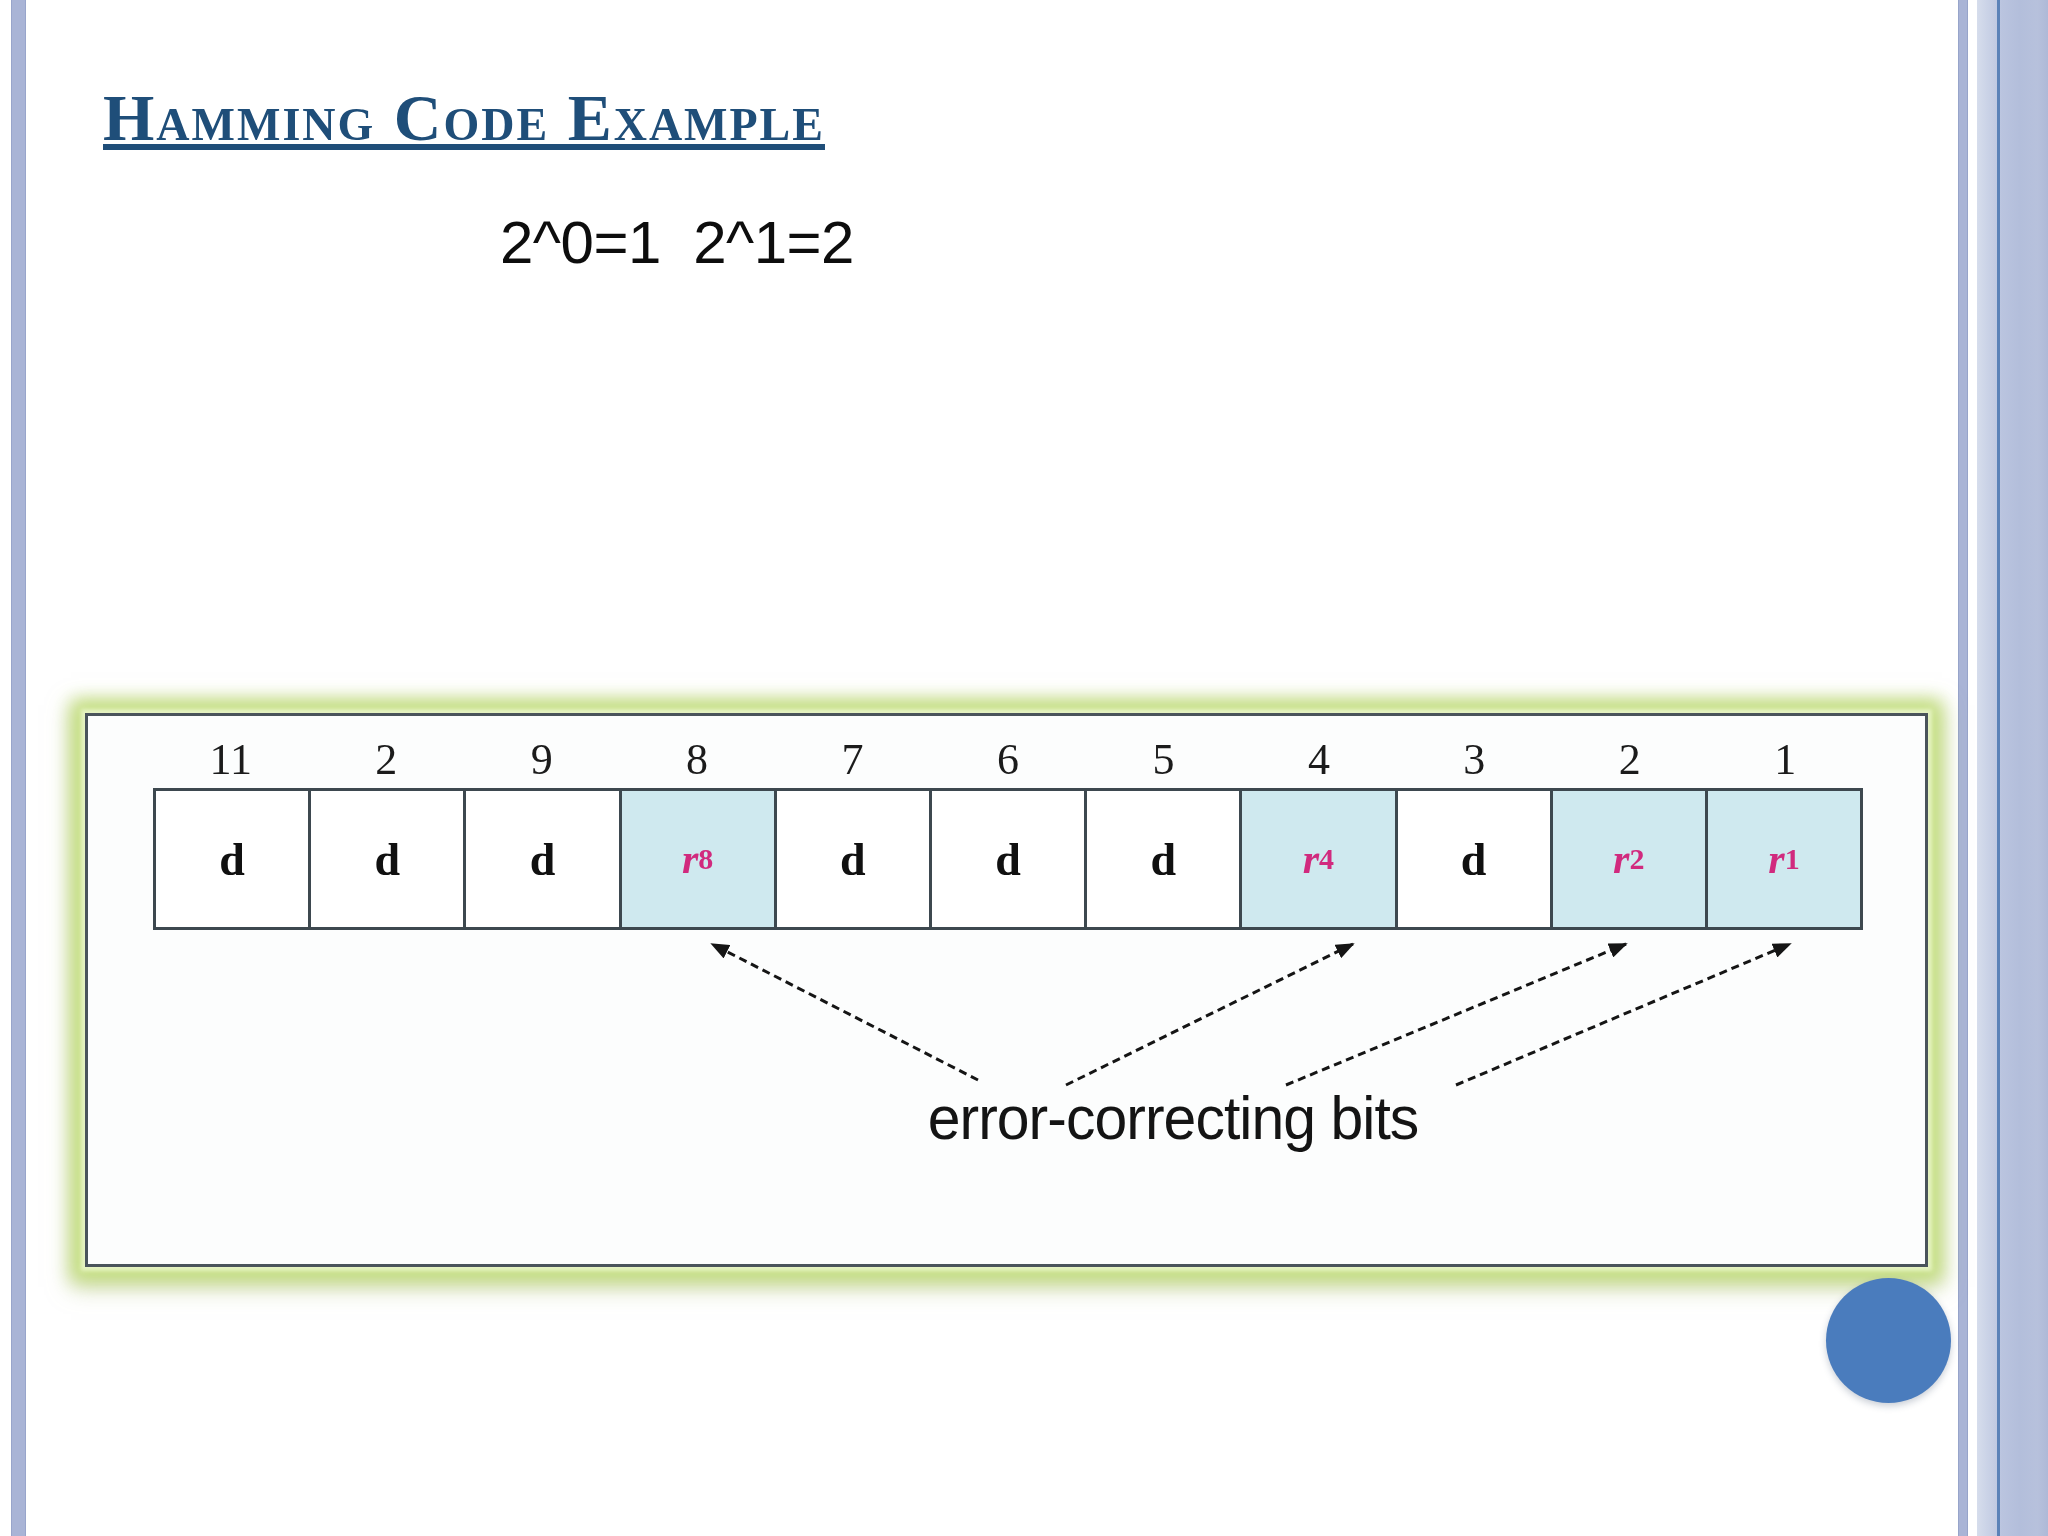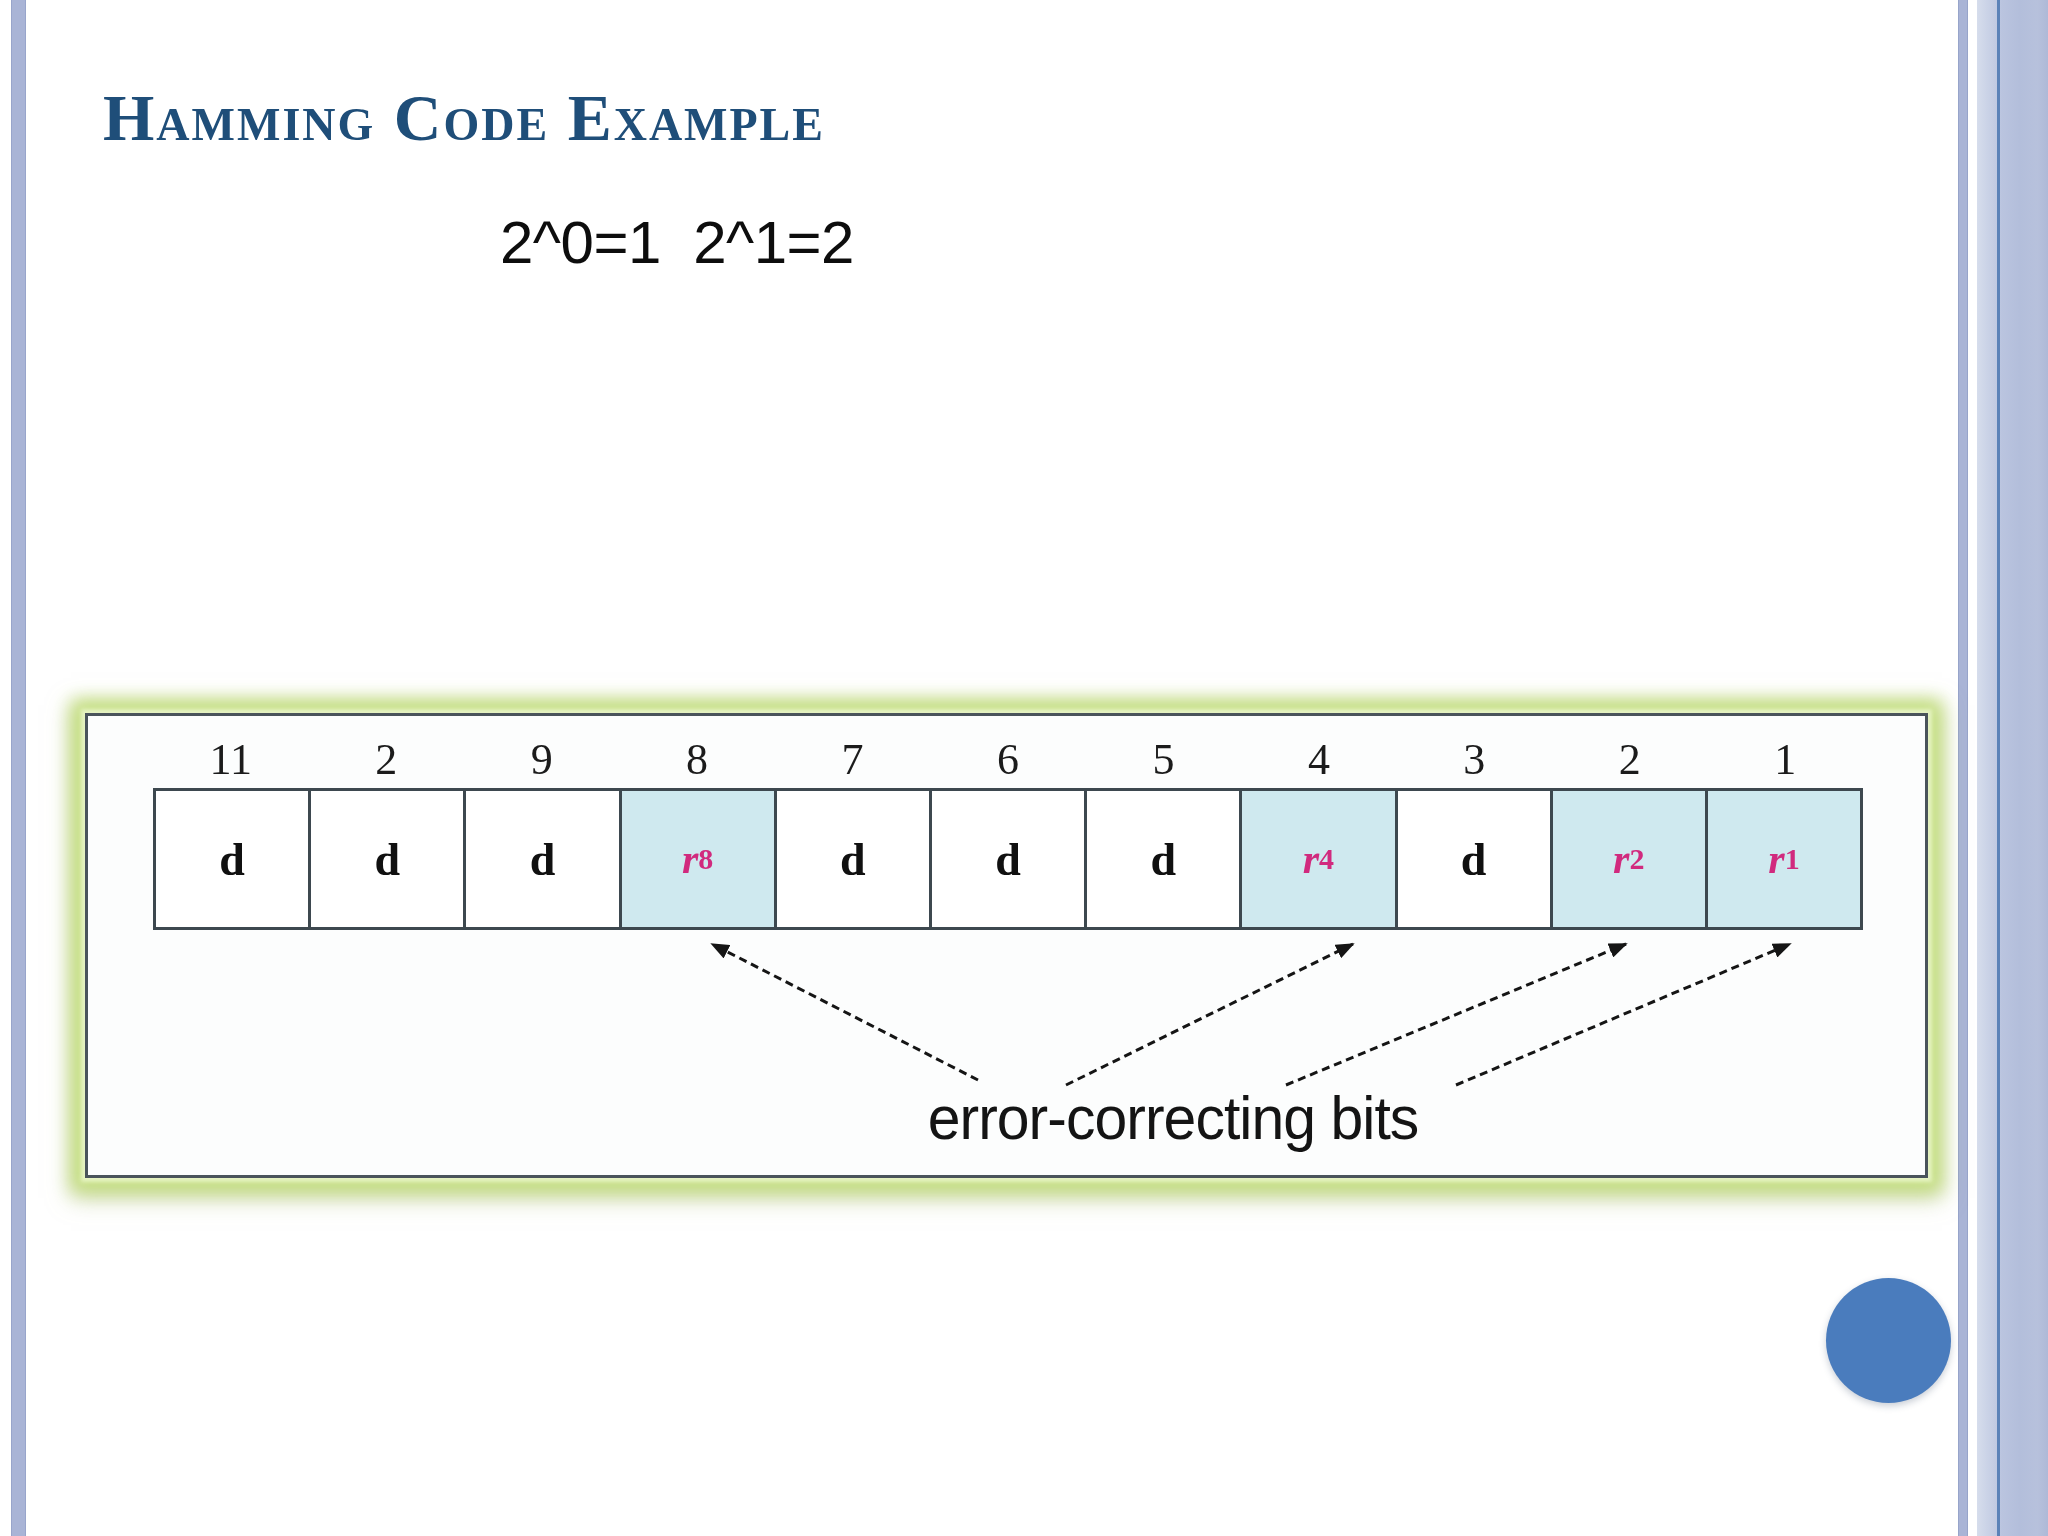--- a/index.html
+++ b/index.html
@@ -22,31 +22,31 @@
     background:linear-gradient(90deg,#d6ddec 0%,#bac4df 35%,#b3bedb 60%,#b7c1dc 85%,#aeb9d7 100%);
   }
   .edge-right .accent-line{
     position:absolute;left:39px;top:0;bottom:0;width:3px;background:#5b82b8;
   }
   
   .title{
     position:absolute;left:103px;top:38px;
     font-family:"Liberation Serif",serif;font-weight:700;
     font-size:66px;line-height:1.1;letter-spacing:2px;
-    font-variant:small-caps;color:#1f4e79;white-space:nowrap;
+    font-variant:small-caps;color:#1f4e79;white-space:nowrap;text-decoration:underline;
   }
   
   .bodytext{
     position:absolute;left:90px;top:200px;width:1560px;
     font-size:60px;line-height:86px;color:#0d0d0d;letter-spacing:-0.5px;
   }
   .formula{margin-left:410px;white-space:pre;}
   
   .figure{
-    position:absolute;left:85px;top:713px;width:1843px;height:465px;
+    position:absolute;left:85px;top:713px;width:1843px;height:554px;
     background:#fcfdfd;border:3px solid #4a545b;box-sizing:border-box;
     box-shadow:0 0 4px 4px #e6f3c4,0 0 16px 13px #c6e181,0 6px 22px 14px rgba(158,178,95,.55);
   }
   .numrow{
     position:absolute;left:65px;top:18px;width:1710px;display:flex;
     font-family:"Liberation Serif",serif;font-size:44px;color:#1b1b1b;
   }
   .numrow .pos{flex:1;text-align:center;}
   .cellrow{
     position:absolute;left:65px;top:72px;width:1710px;height:142px;

